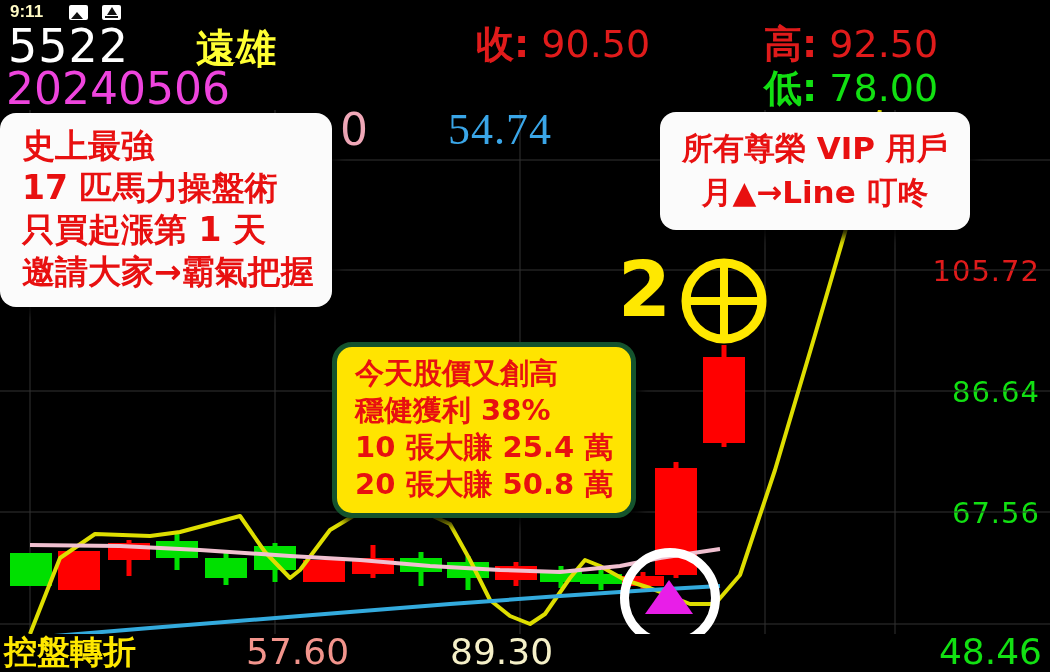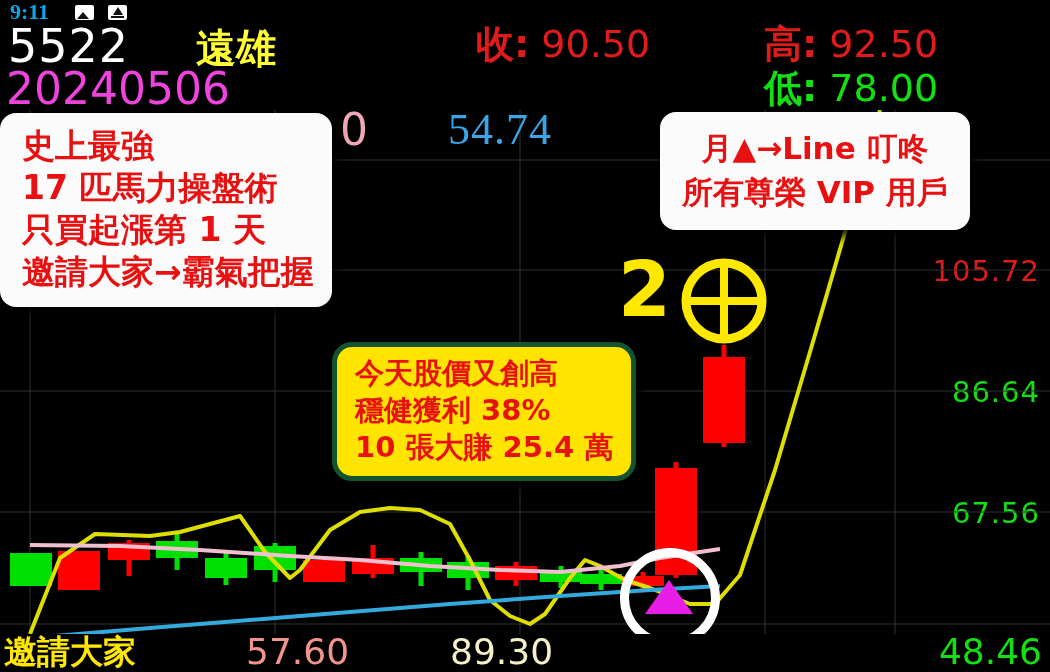--- a/index.html
+++ b/index.html
@@ -10,22 +10,22 @@
     overflow:hidden; position:relative;
   }
   #app { position:relative; width:1050px; height:672px; background:#000; overflow:hidden; }
 
   
   .statusbar{
     position:absolute; left:0; top:0; width:1050px; height:24px;
     background:#000; display:flex; align-items:center; z-index:40;
   }
   .status-time{
-    color:#0ea5e9; font-size:22px; font-weight:bold;
-    font-family:Liberation Serif, serif; margin-left:10px; letter-spacing:0px;
+    color:#fef9c3; font-size:17px; font-weight:bold;
+    font-family:Liberation Sans, sans-serif; margin-left:10px; letter-spacing:0px;
   }
   .status-icons{ display:flex; gap:14px; margin-left:26px; align-items:center; }
   .sicon{ width:19px; height:15px; background:#fff; border-radius:2px; position:relative; overflow:hidden; }
   .sicon.photo::after{
     content:""; position:absolute; left:2px; bottom:1px; width:0; height:0;
     border-left:6px solid transparent; border-right:6px solid transparent; border-bottom:7px solid #111;
   }
   .sicon.app::after{
     content:""; position:absolute; left:5px; top:2px; width:0; height:0;
     border-left:5px solid transparent; border-right:5px solid transparent; border-bottom:8px solid #111;
@@ -250,33 +250,34 @@
     <div class="inner">
       <div class="line">史上最強</div>
       <div class="line">17 匹馬力操盤術</div>
       <div class="line">只買起漲第 1 天</div>
       <div class="line">邀請大家→霸氣把握</div>
     </div>
   </div>
 
   <div class="callout cw c-topright">
     <div class="inner">
+      <div class="line">所有尊榮 VIP 用戶</div>
       <div class="line">月▲→Line 叮咚</div>
-      <div class="line">所有尊榮 VIP 用戶</div>
     </div>
   </div>
 
   <div class="callout cy c-mid">
     <div class="inner">
       <div class="line">今天股價又創高</div>
       <div class="line">穩健獲利 38%</div>
       <div class="line">10 張大賺 25.4 萬</div>
+      <div class="line">20 張大賺 50.8 萬</div>
     </div>
   </div>
 
   <div class="bottombar">
-    <div class="bb bb-label">邀請大家</div>
+    <div class="bb bb-label">控盤轉折</div>
     <div class="bb bb-v1">57.60</div>
     <div class="bb bb-v2">89.30</div>
     <div class="bb bb-v4">48.46</div>
   </div>
 
 </div>
 
 </body></html>

